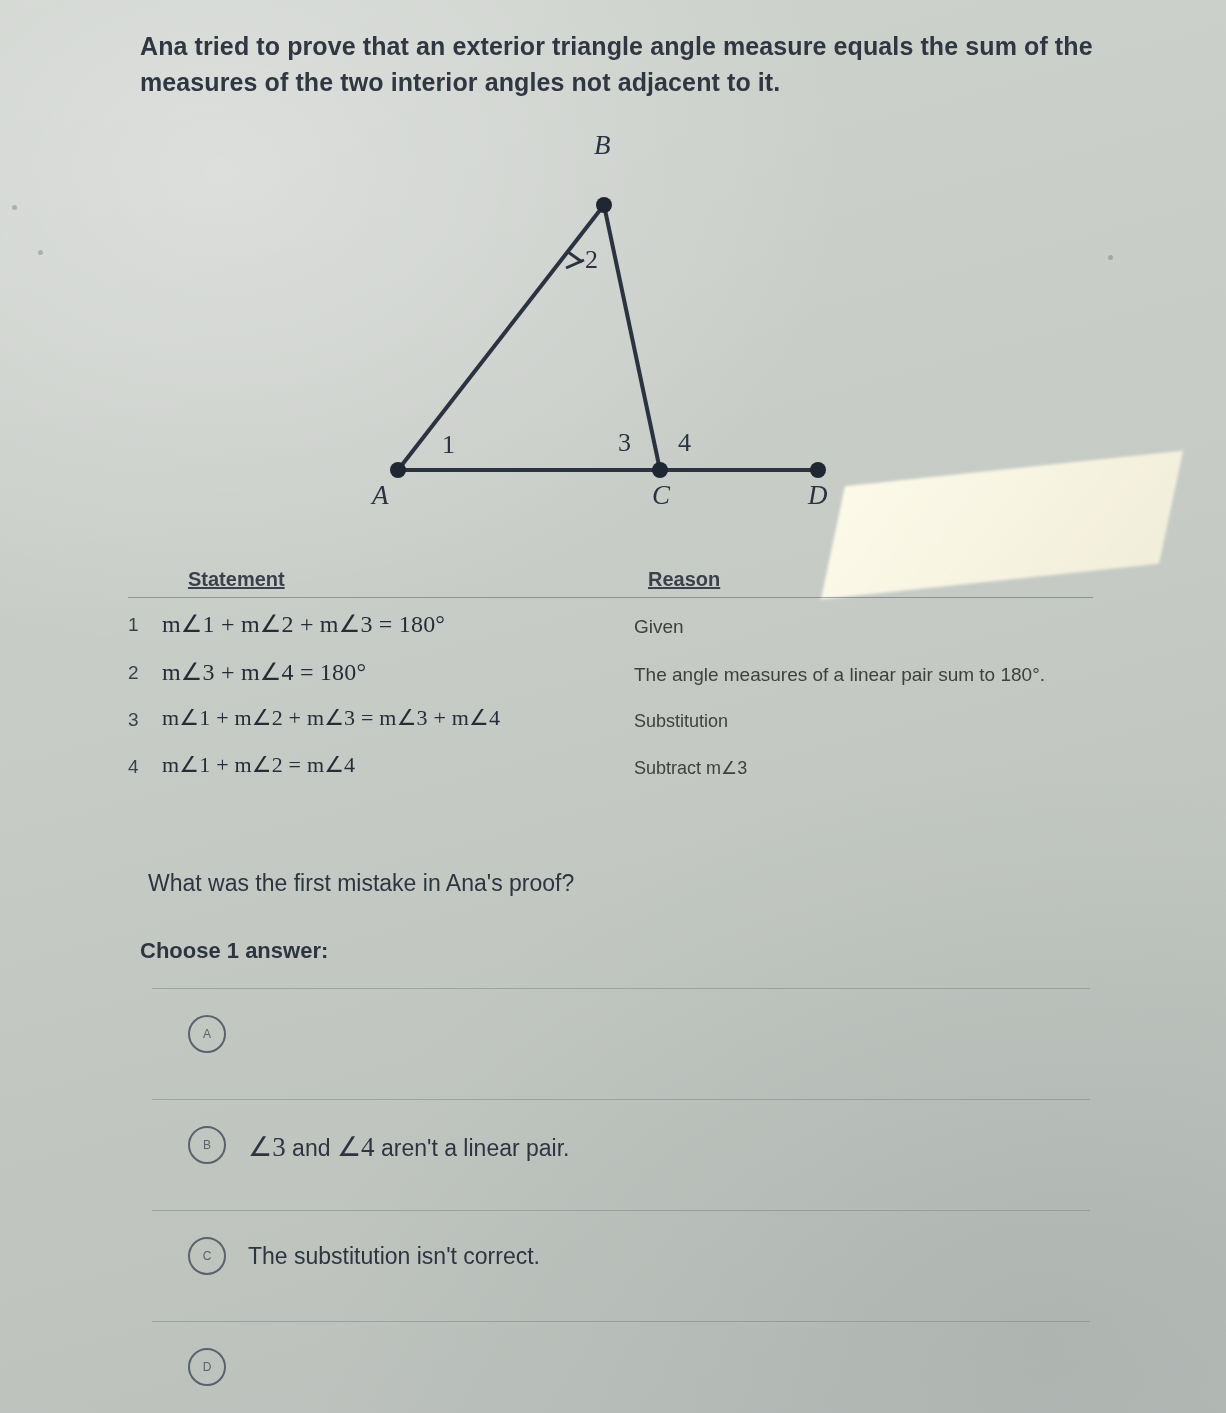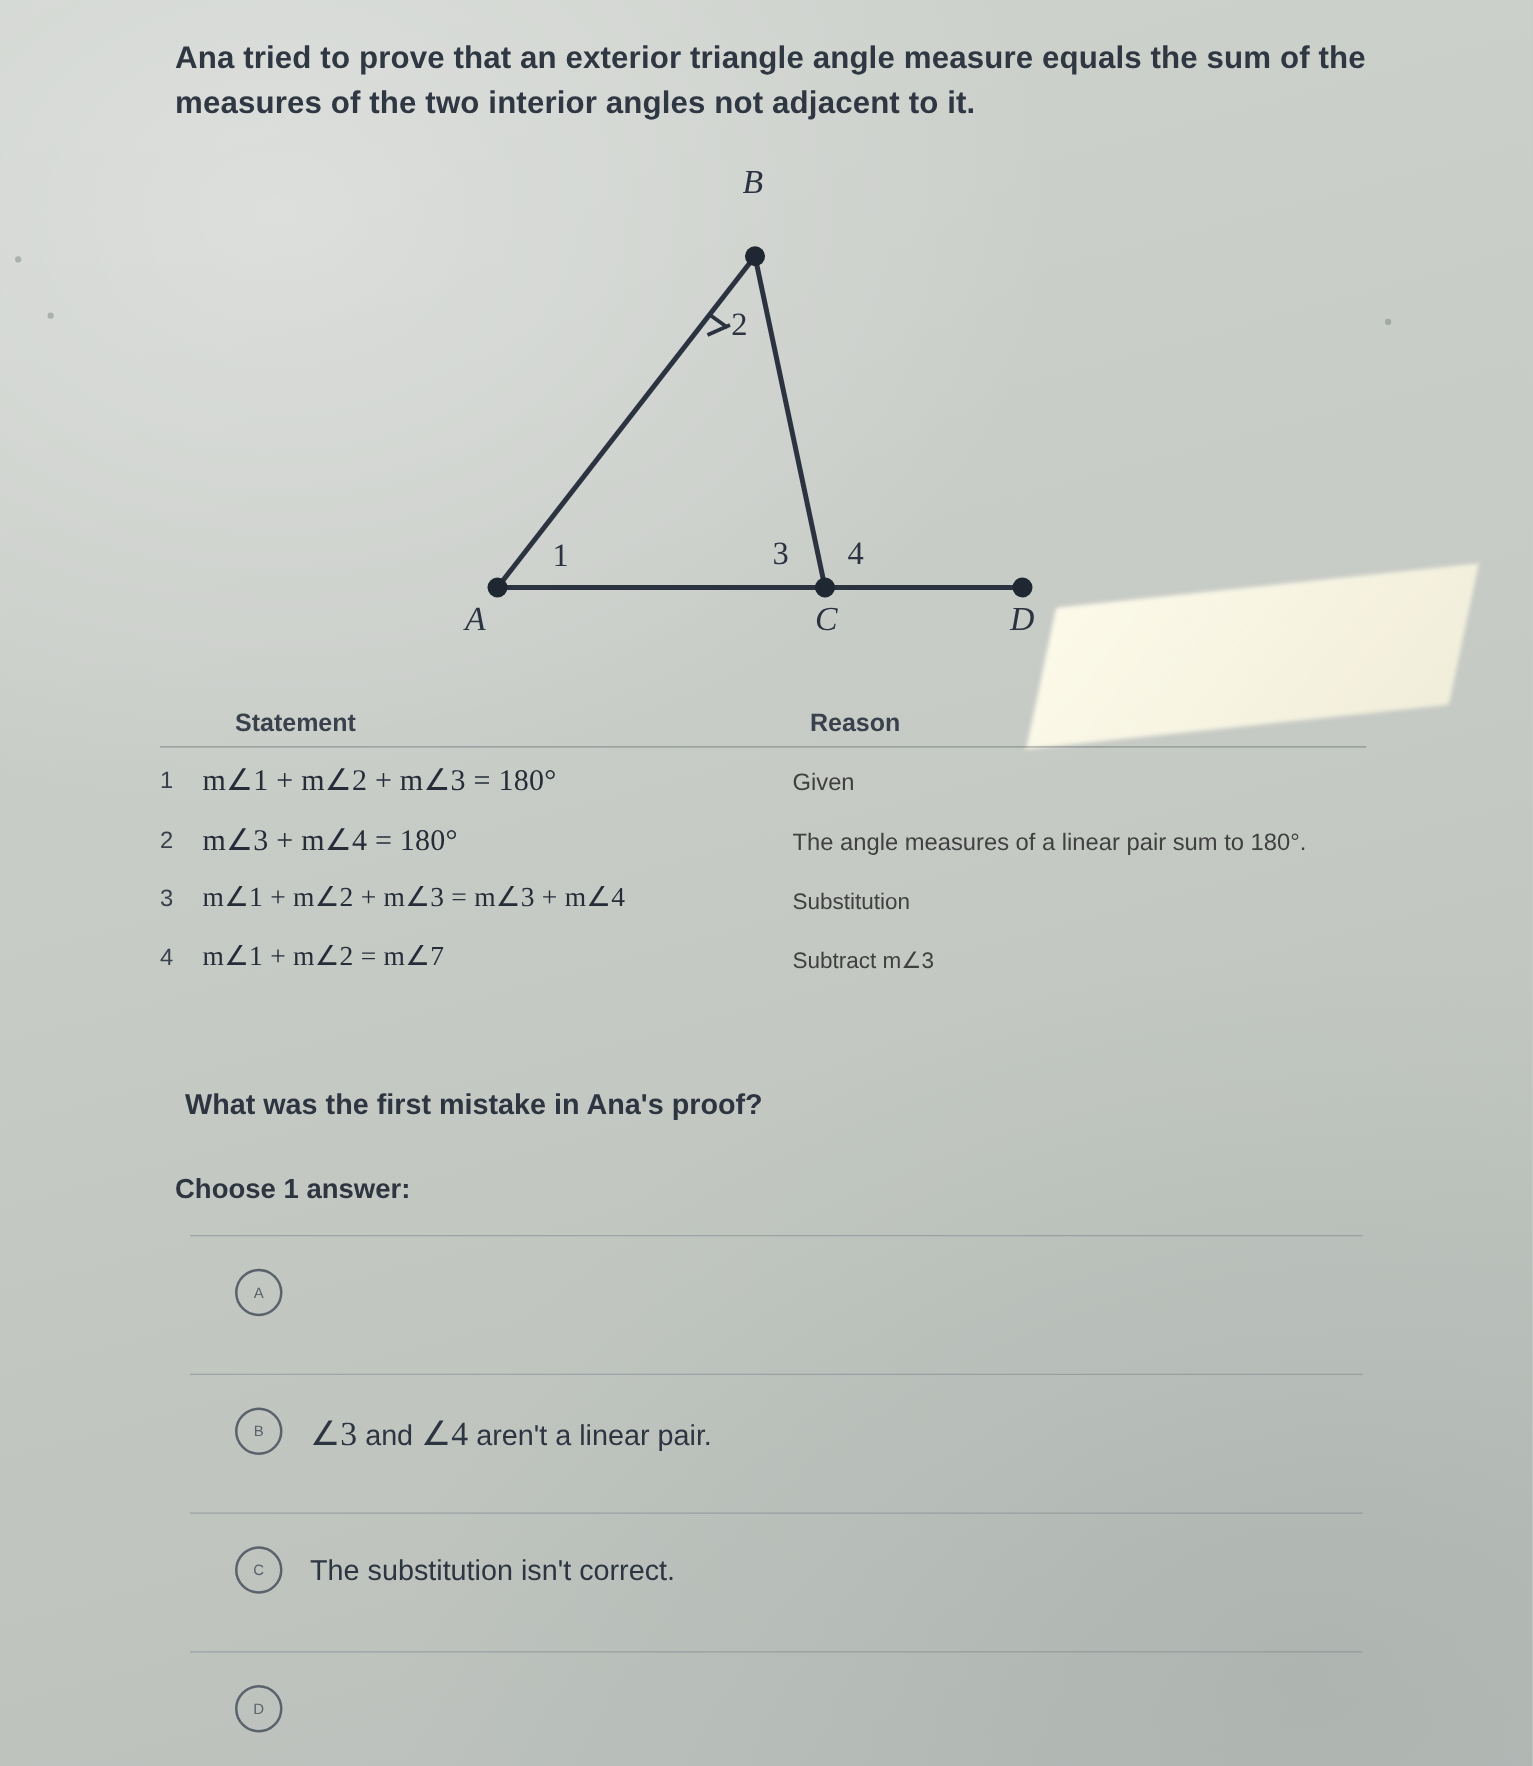--- a/index.html
+++ b/index.html
@@ -78,20 +78,21 @@
     left: 128px;
     top: 568px;
     width: 965px;
   }
   .thead {
     display: flex;
     font-size: 20px;
     font-weight: 600;
     color: #39414c;
     padding-bottom: 6px;
+    text-decoration: underline;
   }
   .th-statement { width: 460px; padding-left: 60px; }
   .th-reason { flex: 1; }
   .rule {
     height: 1px;
     background: rgba(70,80,90,0.45);
     width: 100%;
   }
   .row {
     display: flex;
@@ -120,21 +121,21 @@
     margin-left: 32px;
   }
   .row.small .stmt { font-size: 22px; }
   .row.small .reason { font-size: 18px; }
 
   .question {
     position: absolute;
     left: 148px;
     top: 870px;
     font-size: 23px;
-    font-weight: 700;
+    font-weight: 400;
     color: #2d3541;
   }
   .choose {
     position: absolute;
     left: 140px;
     top: 938px;
     font-size: 22px;
     font-weight: 600;
     color: #2d3541;
   }
@@ -243,21 +244,21 @@
   </div>
 
   <div class="row small">
     <div class="num">3</div>
     <div class="stmt">m∠1 + m∠2 + m∠3 = m∠3 + m∠4</div>
     <div class="reason">Substitution</div>
   </div>
 
   <div class="row small">
     <div class="num">4</div>
-    <div class="stmt">m∠1 + m∠2 = m∠7</div>
+    <div class="stmt">m∠1 + m∠2 = m∠4</div>
     <div class="reason">Subtract m∠3</div>
   </div>
 </div>
 
 <div class="question">What was the first mistake in Ana's proof?</div>
 <div class="choose">Choose 1 answer:</div>
 
 <div class="choices">
 
   <div class="choice">

